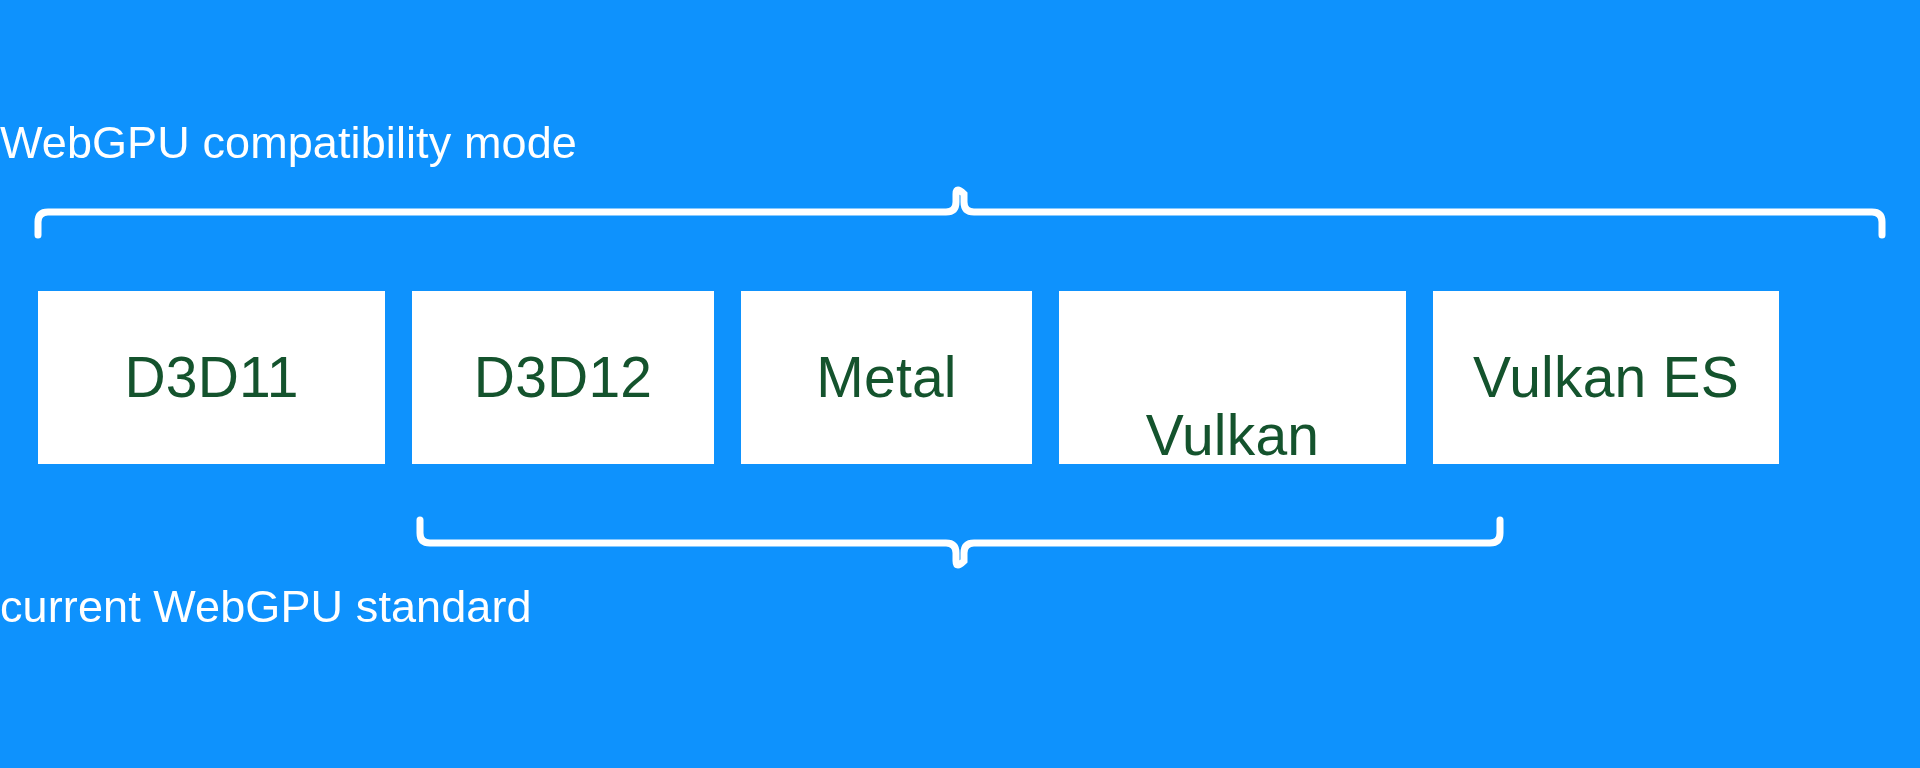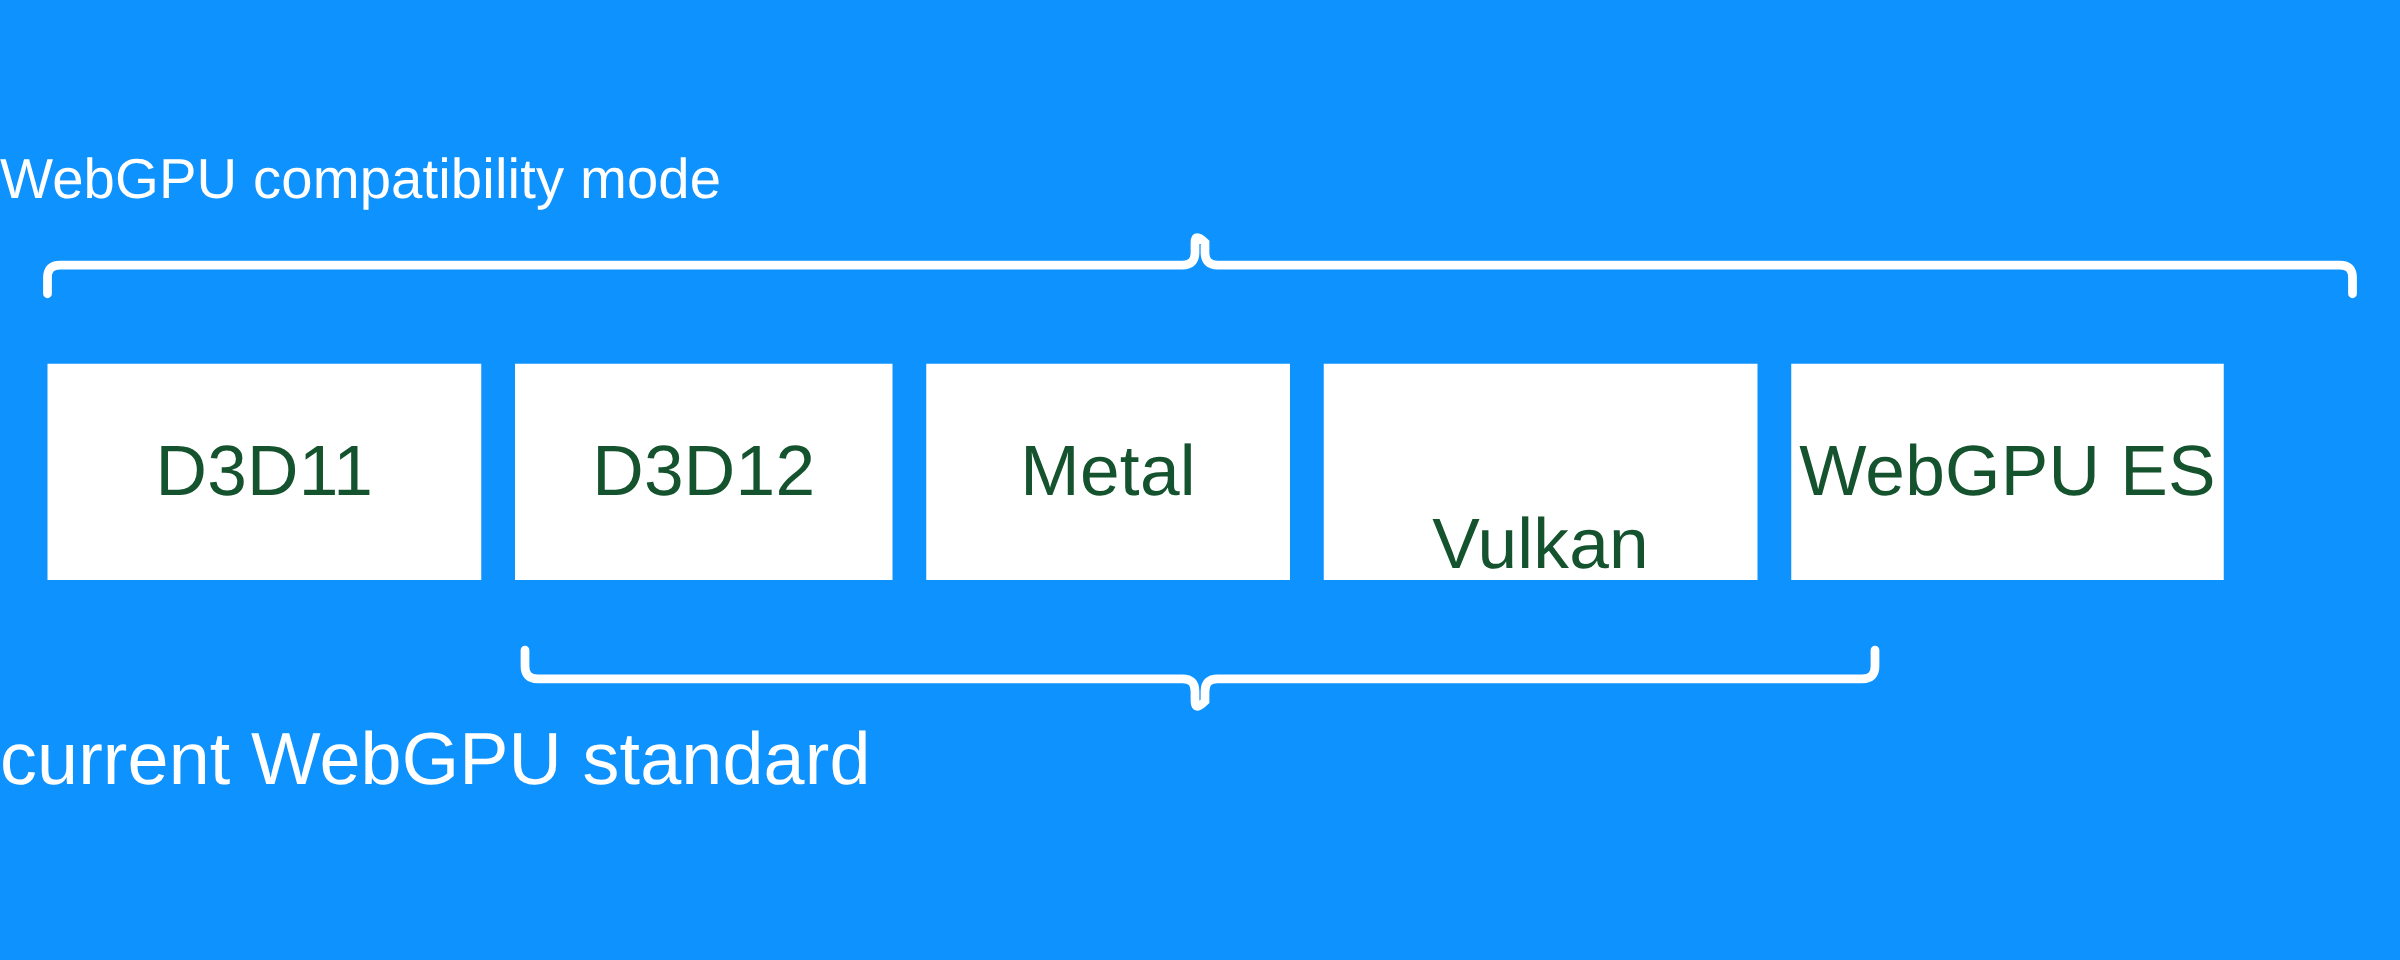--- a/index.html
+++ b/index.html
@@ -32,21 +32,21 @@
     white-space: nowrap;
     -webkit-font-smoothing: antialiased;
   }
   #top-label {
     top: 116px;
     font-size: 45px;
     line-height: 54px;
   }
   #bottom-label {
     top: 580px;
-    font-size: 59px;
+    font-size: 45px;
     line-height: 54px;
   }
 
   
   .brace {
     position: absolute;
     display: block;
   }
   #top-brace {
     left: 30px;
@@ -130,21 +130,21 @@
 
     <div class="api-box" style="width:291px;">
       <span class="api-box-label">Metal</span>
     </div>
 
     <div class="api-box" style="width:347px;align-items:flex-end;">
       <span class="api-box-label">Vulkan</span>
     </div>
 
     <div class="api-box" style="width:346px;">
-      <span class="api-box-label">WebGPU ES</span>
+      <span class="api-box-label">Vulkan ES</span>
     </div>
 
   </div>
 
   <svg class="brace" id="bottom-brace" viewBox="0 0 1096 70" preserveAspectRatio="none">
     <path d="M 8 10
              L 8 23
              Q 8 33 18 33
              L 534 33
              Q 544 33 544 43

